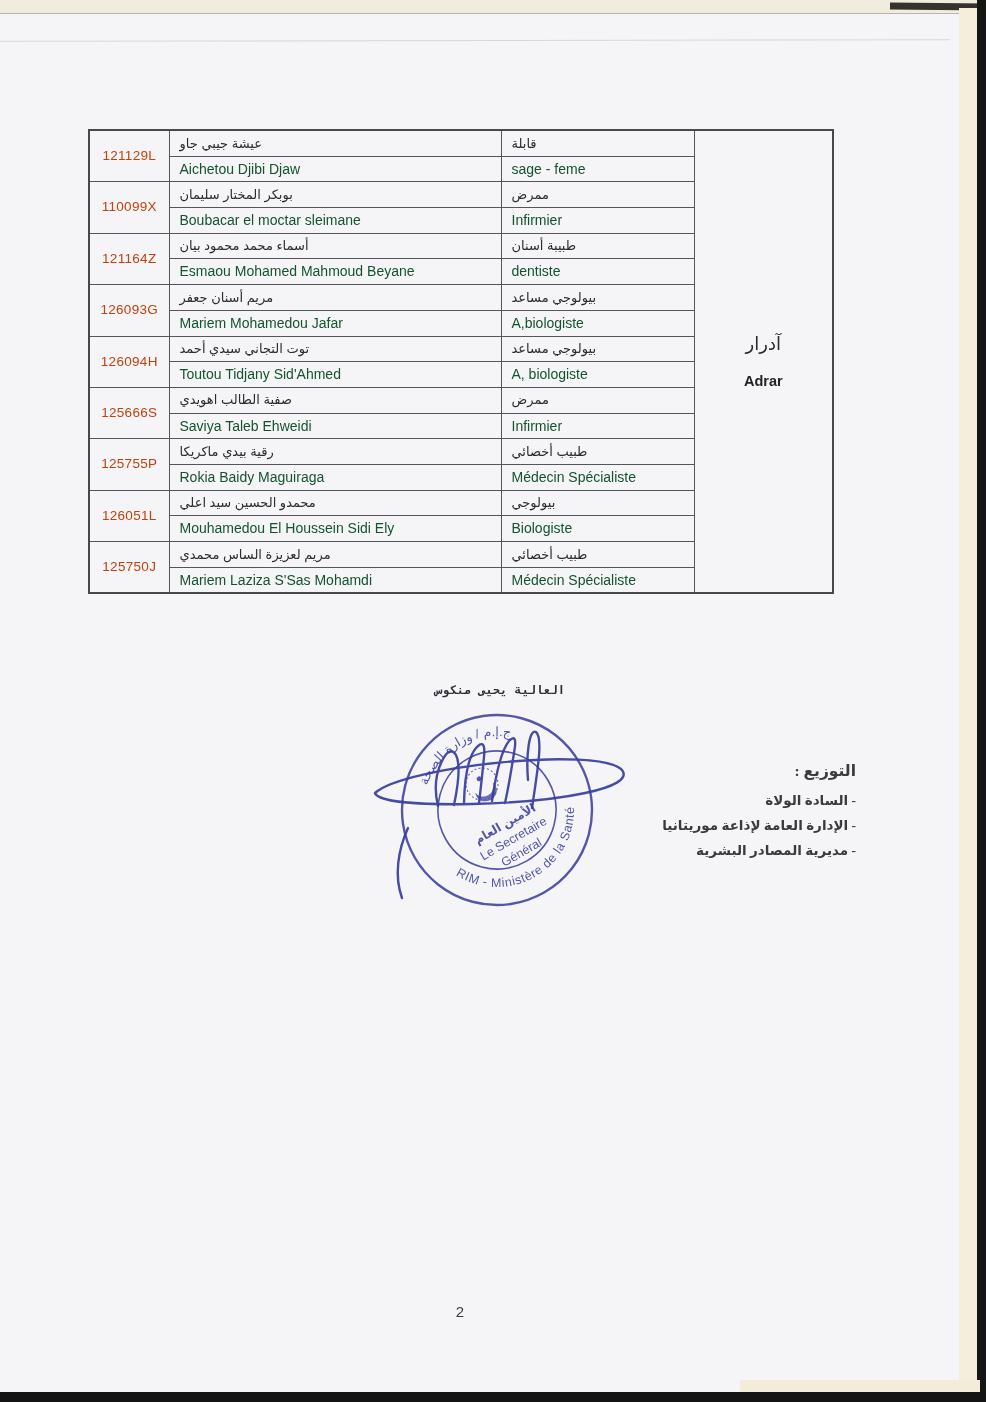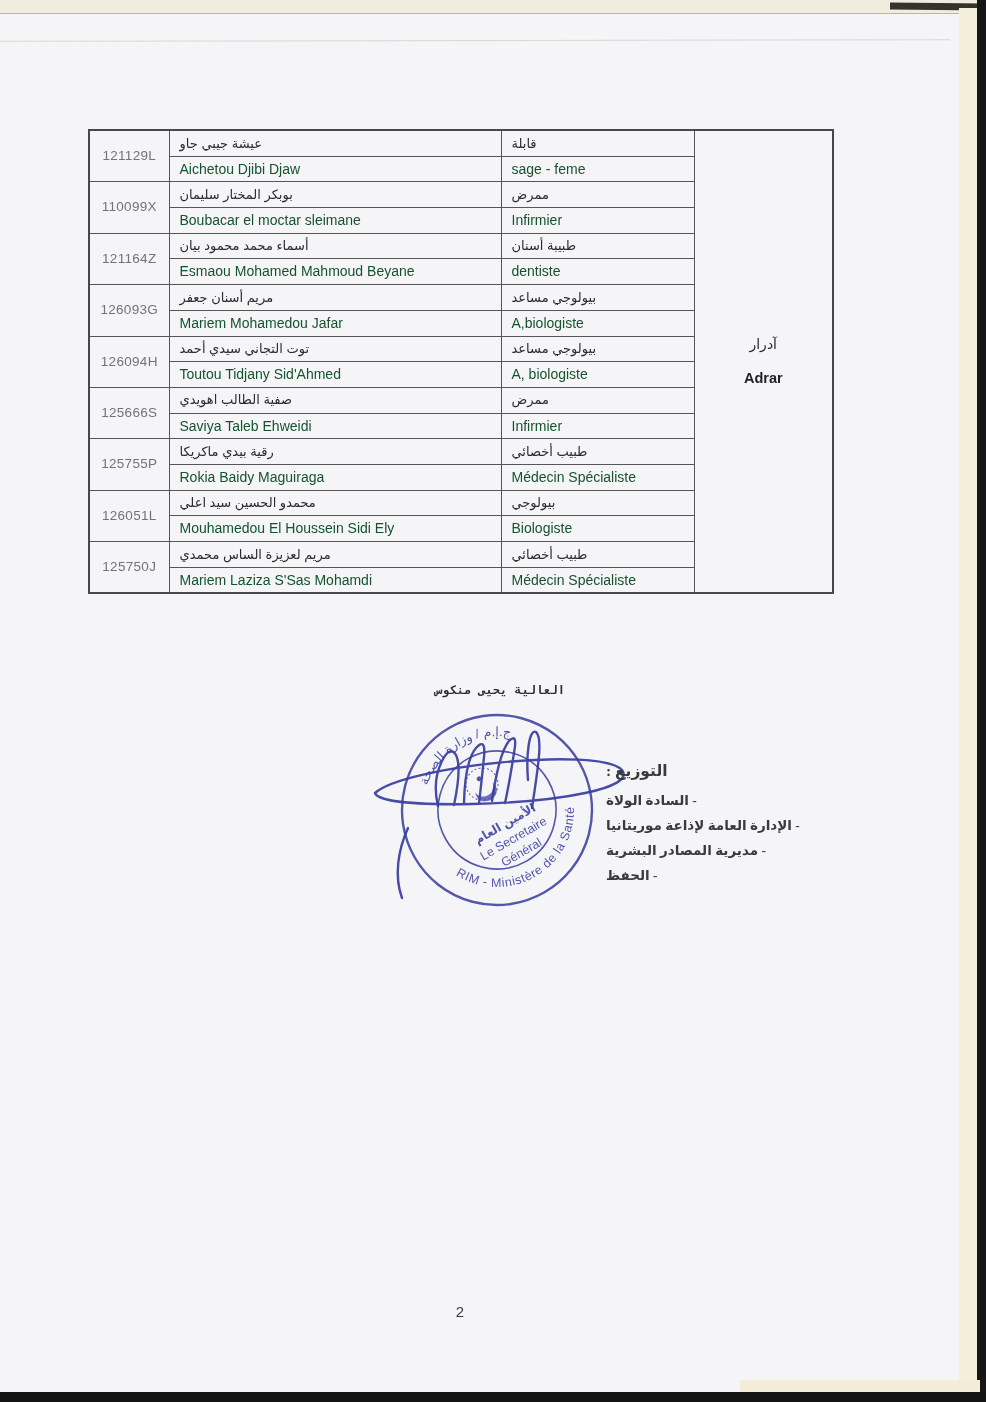--- a/index.html
+++ b/index.html
@@ -11,33 +11,33 @@
   .scan-right-cream{position:absolute;left:959px;top:8px;width:19px;height:1386px;background:#f4eedb;}
   .scan-right-black{position:absolute;left:977px;top:0;width:9px;height:1402px;background:#161616;}
   .scan-bottom-cream{position:absolute;left:740px;top:1380px;width:240px;height:13px;background:#f2ecd8;}
   .scan-bottom-black{position:absolute;left:0;top:1392px;width:986px;height:10px;background:#141414;}
   .scan-faint-line{position:absolute;left:0;top:40px;width:950px;height:1px;background:rgba(165,160,145,.35);transform:rotate(-.1deg);}
   
   .tbl-wrap{position:absolute;left:88px;top:129px;}
   table{border-collapse:collapse;table-layout:fixed;width:744px;color:#2c2c2f;background:transparent;}
   td{border:1px solid #55565a;height:24.7px;padding:0 10px;overflow:hidden;white-space:nowrap;line-height:1.05;vertical-align:middle;}
   table{border:2px solid #47484c;}
-  td.id{text-align:center;font-size:13.5px;letter-spacing:.3px;color:#737373;padding:0 2px;}
+  td.id{text-align:center;font-size:13.5px;letter-spacing:.3px;color:#c2410c;padding:0 2px;}
   td.ar{direction:rtl;text-align:left;font-size:13px;color:#2b2b2e;}
   td.lat{font-size:14px;color:#14532d;}
   td.region{text-align:center;padding:0;}
   .region-inner{display:flex;flex-direction:column;align-items:center;justify-content:center;gap:20px;}
-  .region-ar{font-size:14px;color:#2b2b2e;}
+  .region-ar{font-size:18px;color:#2b2b2e;}
   .region-latin{font-size:14.5px;font-weight:bold;color:#232326;}
   
   .sig-name{position:absolute;left:340px;top:683px;width:320px;text-align:center;direction:rtl;
             font-size:12px;font-weight:bold;color:#2e2f36;font-family:Liberation Mono, monospace;}
   .stamp-svg{position:absolute;left:360px;top:708px;}
   
-  .dist{position:absolute;right:130px;top:762px;width:250px;direction:rtl;text-align:left;
+  .dist{position:absolute;right:130px;top:762px;width:250px;direction:rtl;text-align:right;
         font-family:"Liberation Serif","DejaVu Sans",serif;color:#3b3b3e;}
   .dist-title{font-size:15.5px;font-weight:bold;margin-bottom:9px;}
   .dist-item{font-size:13.5px;font-weight:bold;line-height:1.85;}
   
   .page-num{position:absolute;left:380px;top:1303px;width:160px;text-align:center;font-size:15px;color:#3c3c40;}
 </style>
 </head>
 <body>
 
 <div class="scan-top"></div>
@@ -193,16 +193,15 @@
     <path d="M 172 100 C 178 60, 183 30, 176 24 C 169 20, 166 48, 168 72"></path>
     <path d="M 48 120 C 38 142, 34 168, 42 190"></path>
   </g>
 </svg>
 
 <div class="dist">
   <div class="dist-title">التوزيع :</div>
   <div class="dist-item">- السادة الولاة</div>
   <div class="dist-item">- الإدارة العامة لإذاعة موريتانيا</div>
   <div class="dist-item">- مديرية المصادر البشرية</div>
-  <div class="dist-item">- الحفظ</div>
 </div>
 
 <div class="page-num">2</div>
 
 </body></html>

